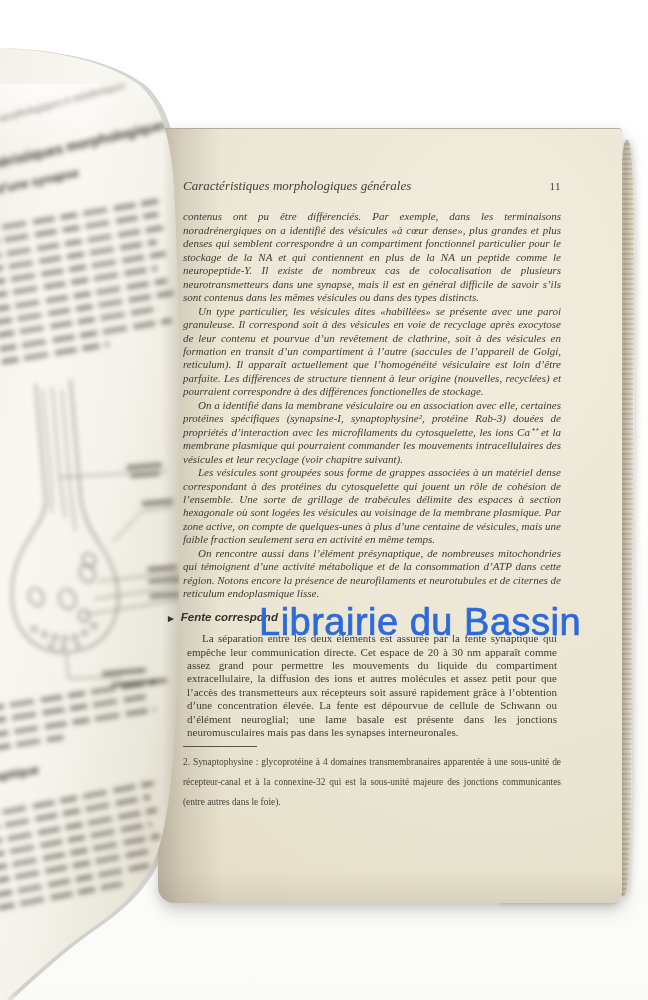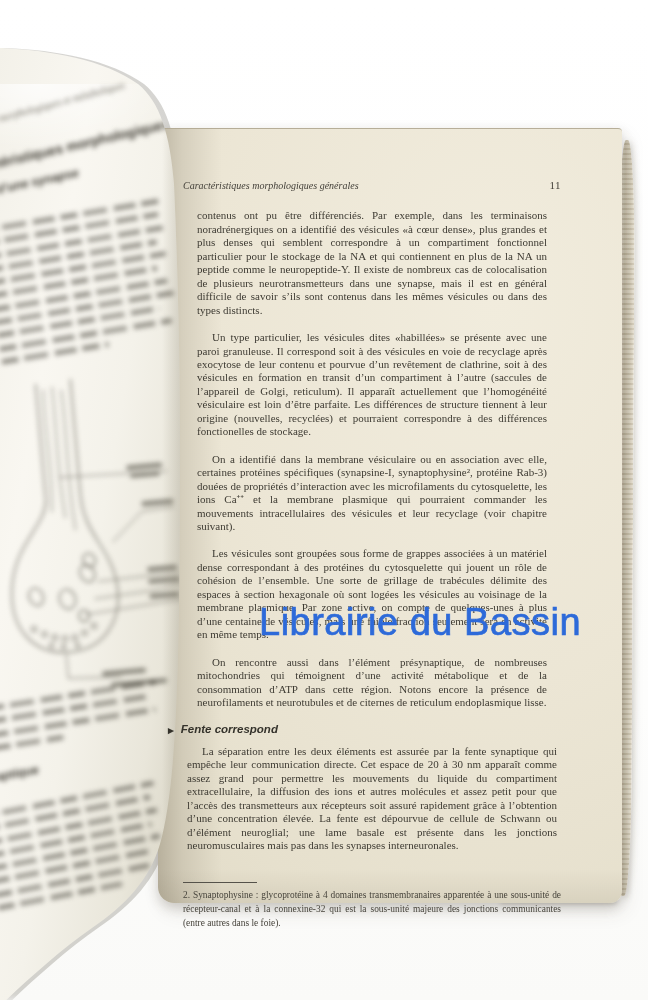--- a/index.html
+++ b/index.html
@@ -42,32 +42,32 @@
     background:linear-gradient(180deg,rgba(90,80,58,0) 0%,rgba(90,80,58,.10) 100%);
     border-radius:0 0 12px 16px;pointer-events:none;
   }
 
   .rp-content{
     position:relative;z-index:2;
     margin:50px 0 0 25px;width:378px;
     color:#3e3b33;font-size:11px;line-height:13.45px;text-align:justify;
   }
   .rp-header{display:flex;justify-content:space-between;align-items:baseline;margin-bottom:17px;color:#44413a;}
-  .rp-title{font-style:italic;font-size:10px;}
+  .rp-title{font-style:italic;font-size:13px;}
   .rp-pagenum{font-size:11px;letter-spacing:.5px;margin-left:40px;}
-  .body-paras p{margin:14px;text-indent:15px;}
+  .body-paras p{margin:0;text-indent:15px;font-style:italic;}
   .body-paras p:first-child{text-indent:0;}
   .section-head{
     margin:10px 0 8px -15px;display:flex;align-items:center;gap:7px;
     font-family:"Liberation Sans",sans-serif;font-weight:700;font-style:italic;
     font-size:11.5px;color:#34322b;text-align:left;
   }
   .tri{font-size:7.5px;font-style:normal;transform:translateY(.5px);}
   .section-paras p{margin:4px;text-indent:15px;}
-  .footnote{margin-top:30px;font-size:9.4px;line-height:14px;color:#46433b;}
+  .footnote{margin-top:6px;font-size:9.4px;line-height:20px;color:#46433b;}
   .footnote-rule{width:74px;border-top:1px solid #55524a;margin:0 0 5px 0;}
 
   
   .left-page{
     position:absolute;left:0;top:44px;width:188px;height:956px;
     clip-path:path("M0,4 C50,6 105,16 138,40 C160,58 170,90 174,140 C178,230 180,320 180,400 C180,620 177,740 160,800 C150,835 125,862 92,884 C60,906 25,938 0,962 L0,4 Z");
     background:
       linear-gradient(100deg,#f3f1e9 0%,#f9f7f1 28%,#f4f2ea 52%,#e9e6da 76%,#d9d5c6 90%,#ccc7b6 100%);
   }
   .left-page::before{ 

